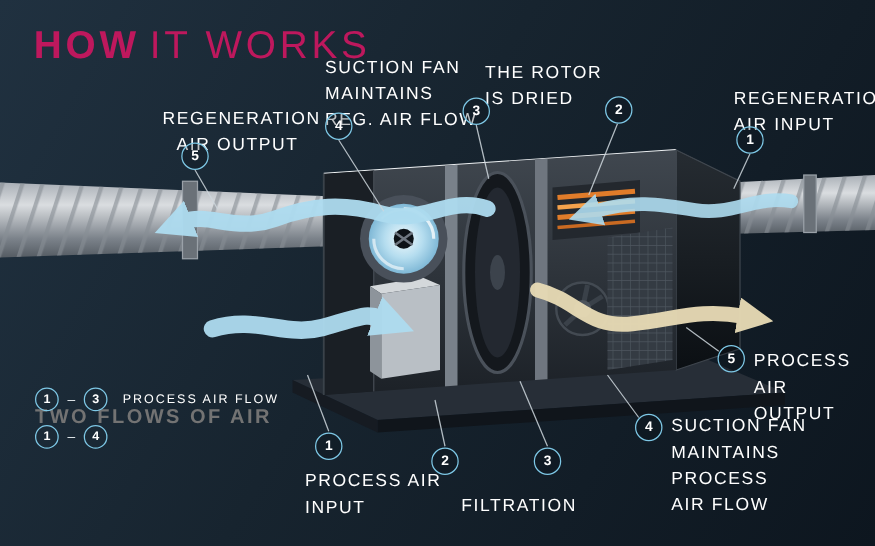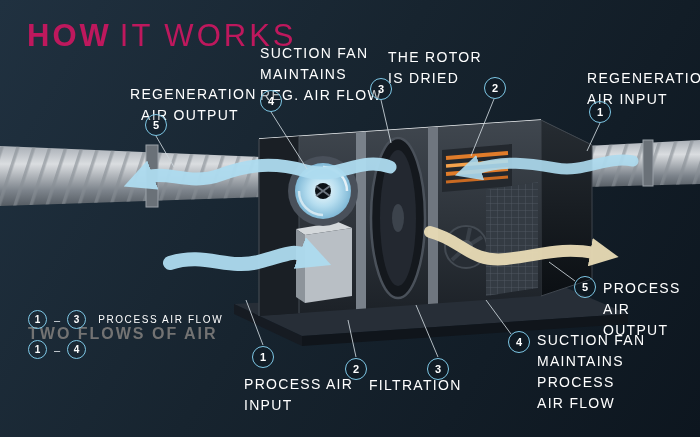--- a/index.html
+++ b/index.html
@@ -205,21 +205,21 @@
 OUTPUT</div>
 
   <div class="co-num" style="left:508px;top:331px;">4</div>
   <div class="co-label" style="left:537px;top:330px;">SUCTION FAN
 MAINTAINS PROCESS
 AIR FLOW</div>
 
   <div class="co-num" style="left:427px;top:358px;">3</div>
 
   <div class="co-num" style="left:345px;top:358px;">2</div>
-  <div class="co-label" style="left:369px;top:375px;">FILTRATION</div>
+  <div class="co-label" style="left:369px;top:394px;">FILTRATION</div>
 
   <div class="co-num" style="left:252px;top:346px;">1</div>
   <div class="co-label" style="left:244px;top:374px;">PROCESS AIR
 INPUT</div>
 
   <div class="legend-title">TWO FLOWS OF AIR</div>
 
   <div class="legend-row" style="top:310px;">
     <span class="legend-num">1</span>
     <span class="legend-dash">–</span>

